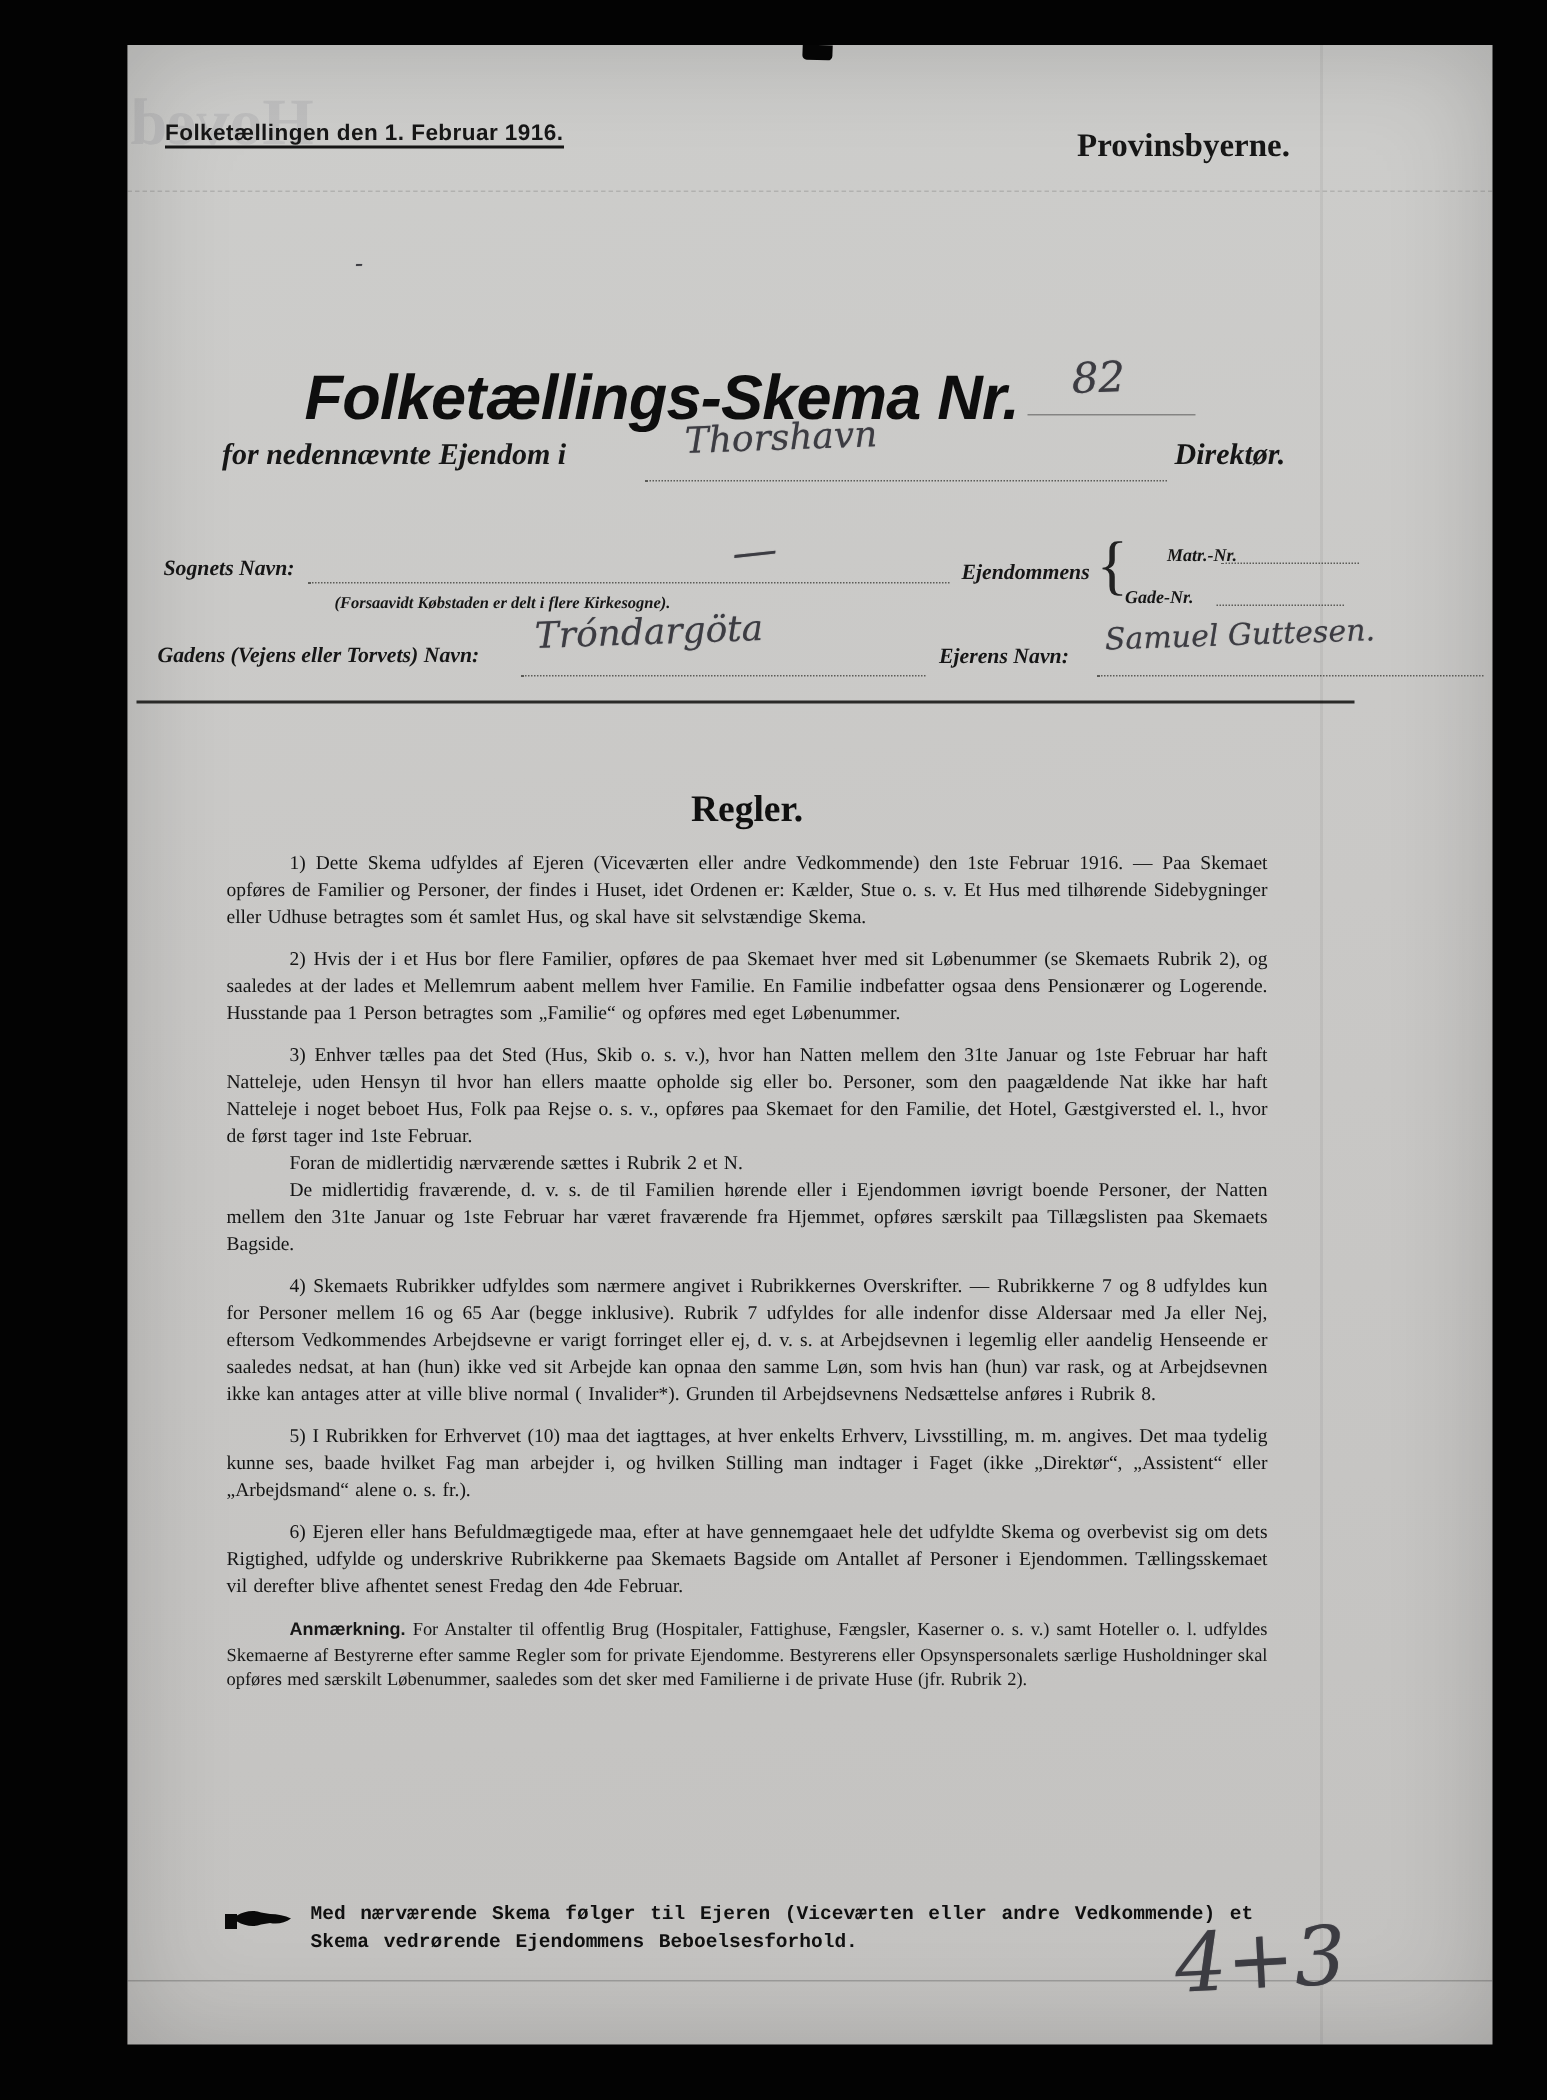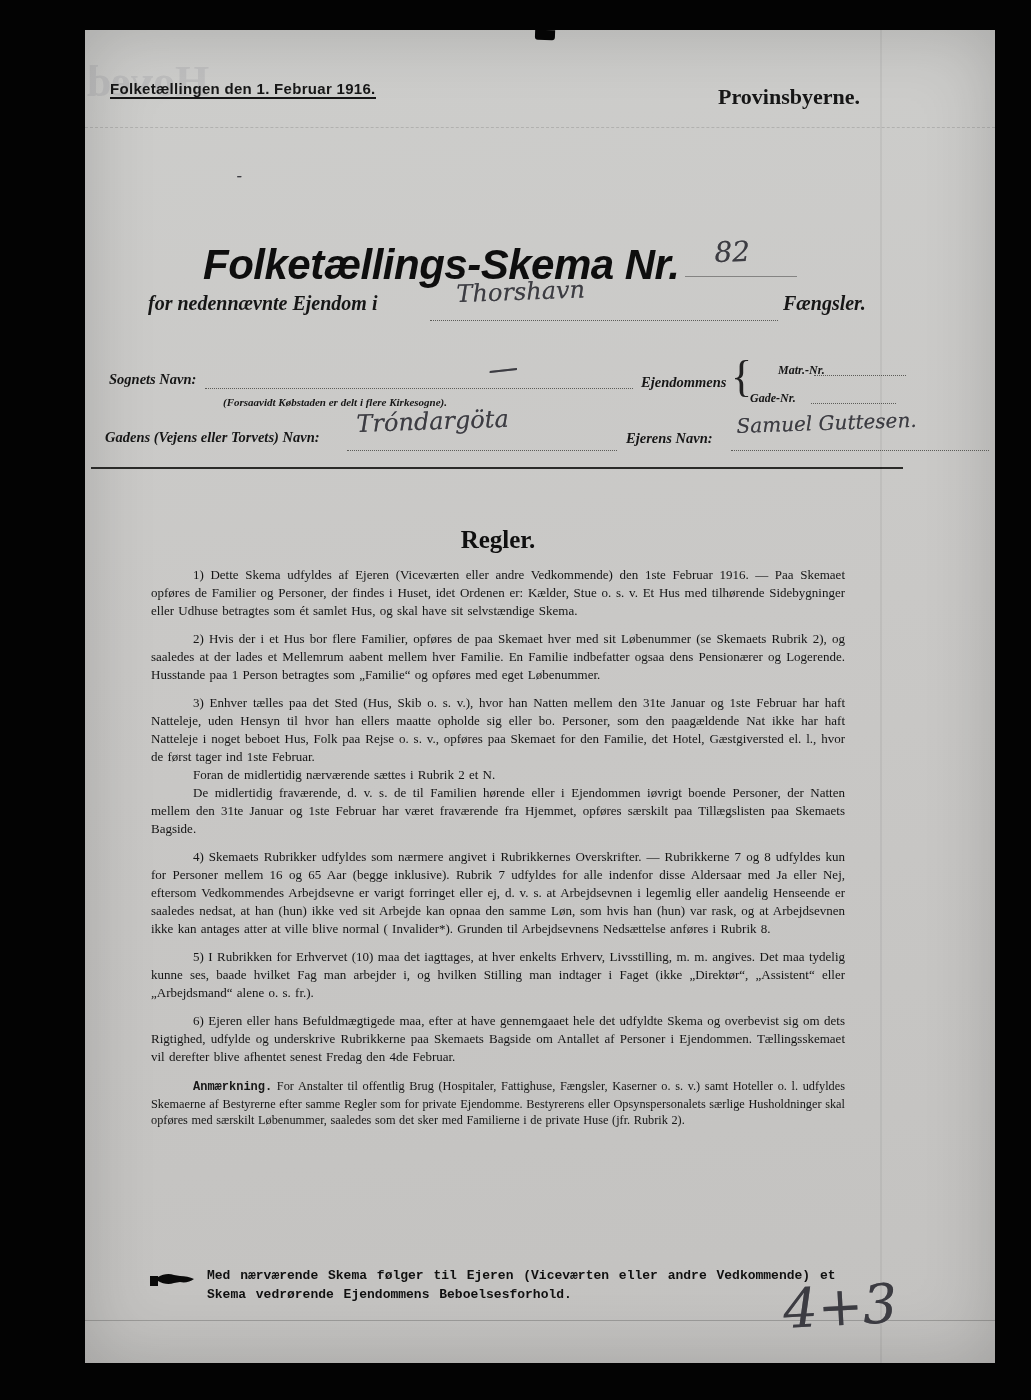--- a/index.html
+++ b/index.html
@@ -51,21 +51,21 @@
   .divider { border-top:2px solid #2a2a28; height:0; }
   
   .rules { width:694px; }
   .rules-heading { text-align:center; font-weight:bold; font-size:25px; margin:0 0 12px 0; color:#101010; }
   .rule-para {
     margin:0; font-size:13px; line-height:18px; text-align:justify;
     text-indent:42px; word-spacing:1px; color:#141414;
   }
   .rule-first { margin-top:10px; }
   .remark { margin-top:12px; font-size:12.3px; line-height:16.5px; text-align:justify; text-indent:42px; word-spacing:0.5px; }
-  .remark-label { font-family:Liberation Mono, monospace; font-weight:bold; font-size:12px; }
+  .remark-label { font-family:Liberation Sans, sans-serif; font-weight:bold; font-size:12px; }
   
   .footer-notice {
     font-family:Liberation Mono, monospace;
     font-weight:bold; font-size:13px; line-height:19px; width:650px;
     word-spacing:2px; color:#101010;
   }
   .hw-big { font-size:54px; transform:rotate(-3deg); }
   .hw-num { font-size:28px; }
   .hw-town { font-size:24px; }
   .hw-street { font-size:24px; }
@@ -88,21 +88,21 @@
     <div class="abs notch" style="left:450px; top:0; width:20px; height:10px;"></div>
     <div class="abs hw hw-stray" style="left:152px; top:136px;">-</div>
 
     <div class="abs main-title" style="left:118px; top:190px;">Folketællings-Skema Nr.</div>
     <div class="abs hw hw-num" style="left:630px; top:206px;">82</div>
     <div class="abs num-underline" style="left:600px; width:112px; top:246px;"></div>
 
     <div class="abs subtitle" style="left:63px; top:262px;">for nedennævnte Ejendom i</div>
     <div class="abs fill-line" style="left:345px; width:348px; top:258px; height:32px;"></div>
     <div class="abs hw hw-town" style="left:372px; top:250px;">Thorshavn</div>
-    <div class="abs subtitle" style="left:698px; top:262px;">Fængsler.</div>
+    <div class="abs subtitle" style="left:698px; top:262px;">Direktør.</div>
 
     <div class="abs flabel" style="left:24px; top:341px;">Sognets Navn:</div>
     <div class="abs fill-line" style="left:120px; width:428px; top:336px; height:22px;"></div>
     <div class="abs hw hw-dash" style="left:405px; top:322px;">—</div>
     <div class="abs flabel-sm" style="left:138px; top:366px;">(Forsaavidt Købstaden er delt i flere Kirkesogne).</div>
 
     <div class="abs flabel" style="left:556px; top:344px;">Ejendommens</div>
     <div class="abs brace" style="left:646px; top:324px;">{</div>
     <div class="abs flabel-xs" style="left:665px; top:333px;margin-left:28px;">Matr.-Nr.</div>
     <div class="abs fill-line" style="left:729px; width:92px; top:331px; height:14px;"></div>

